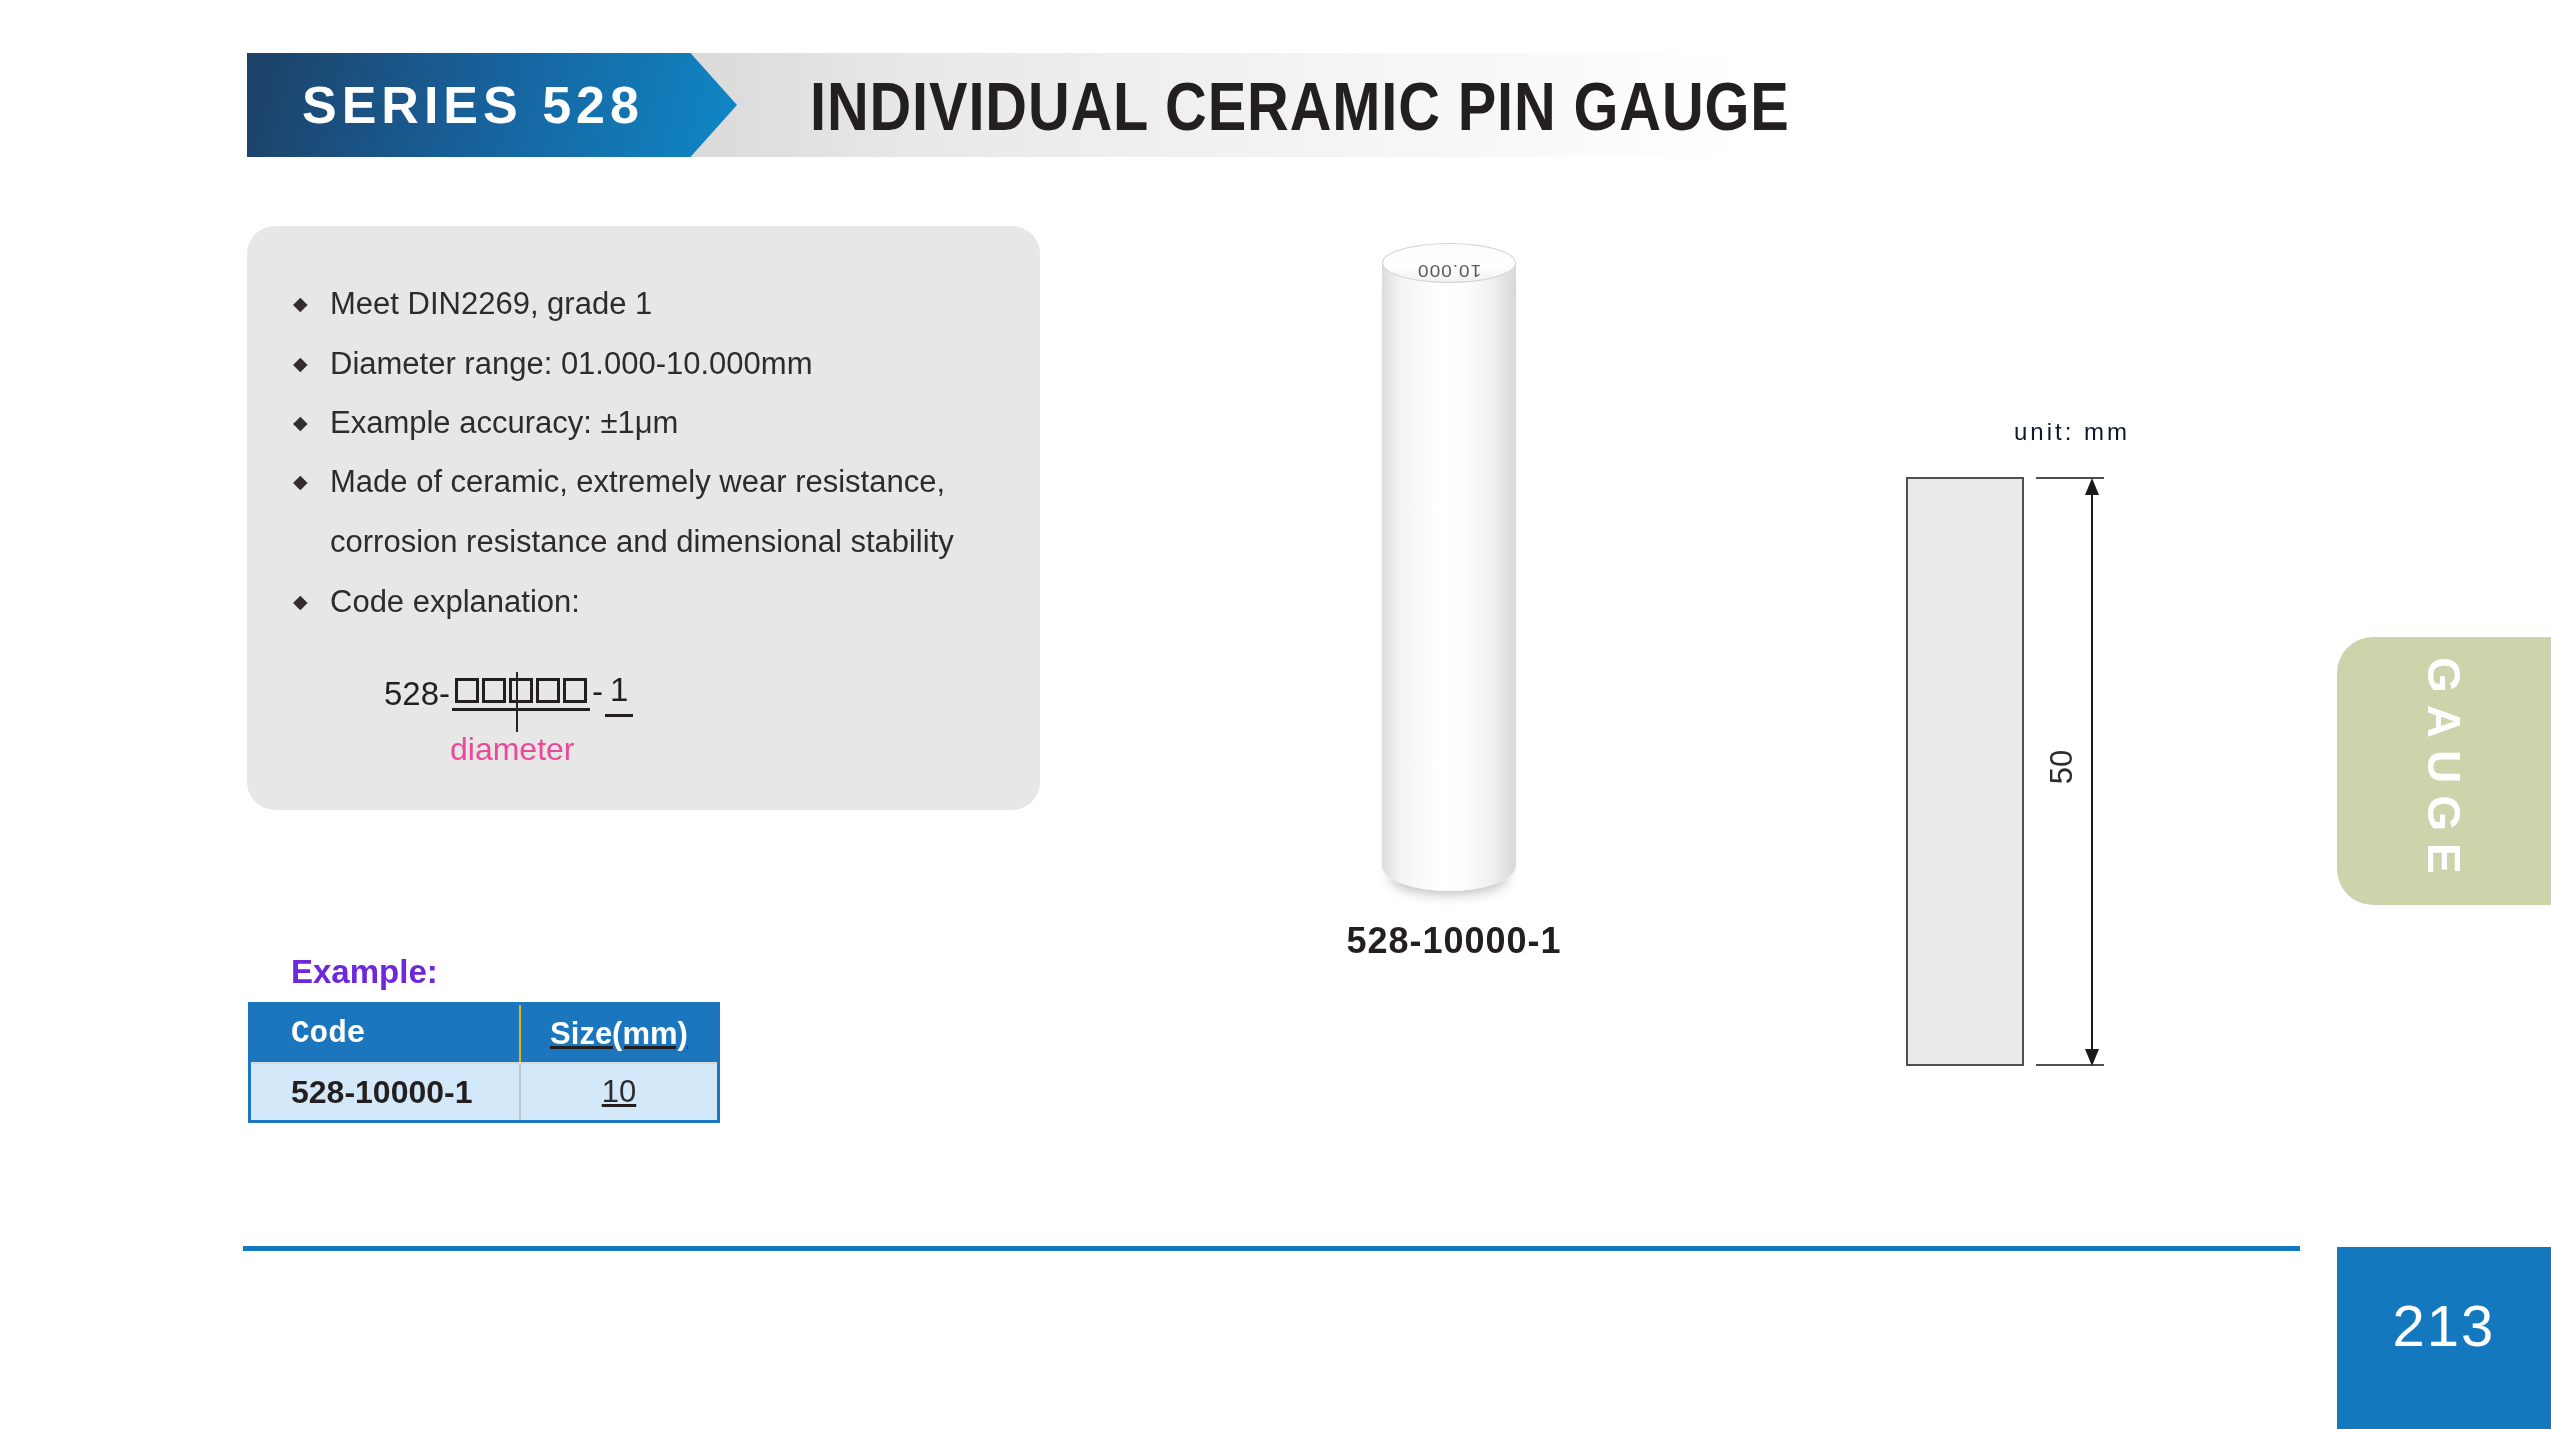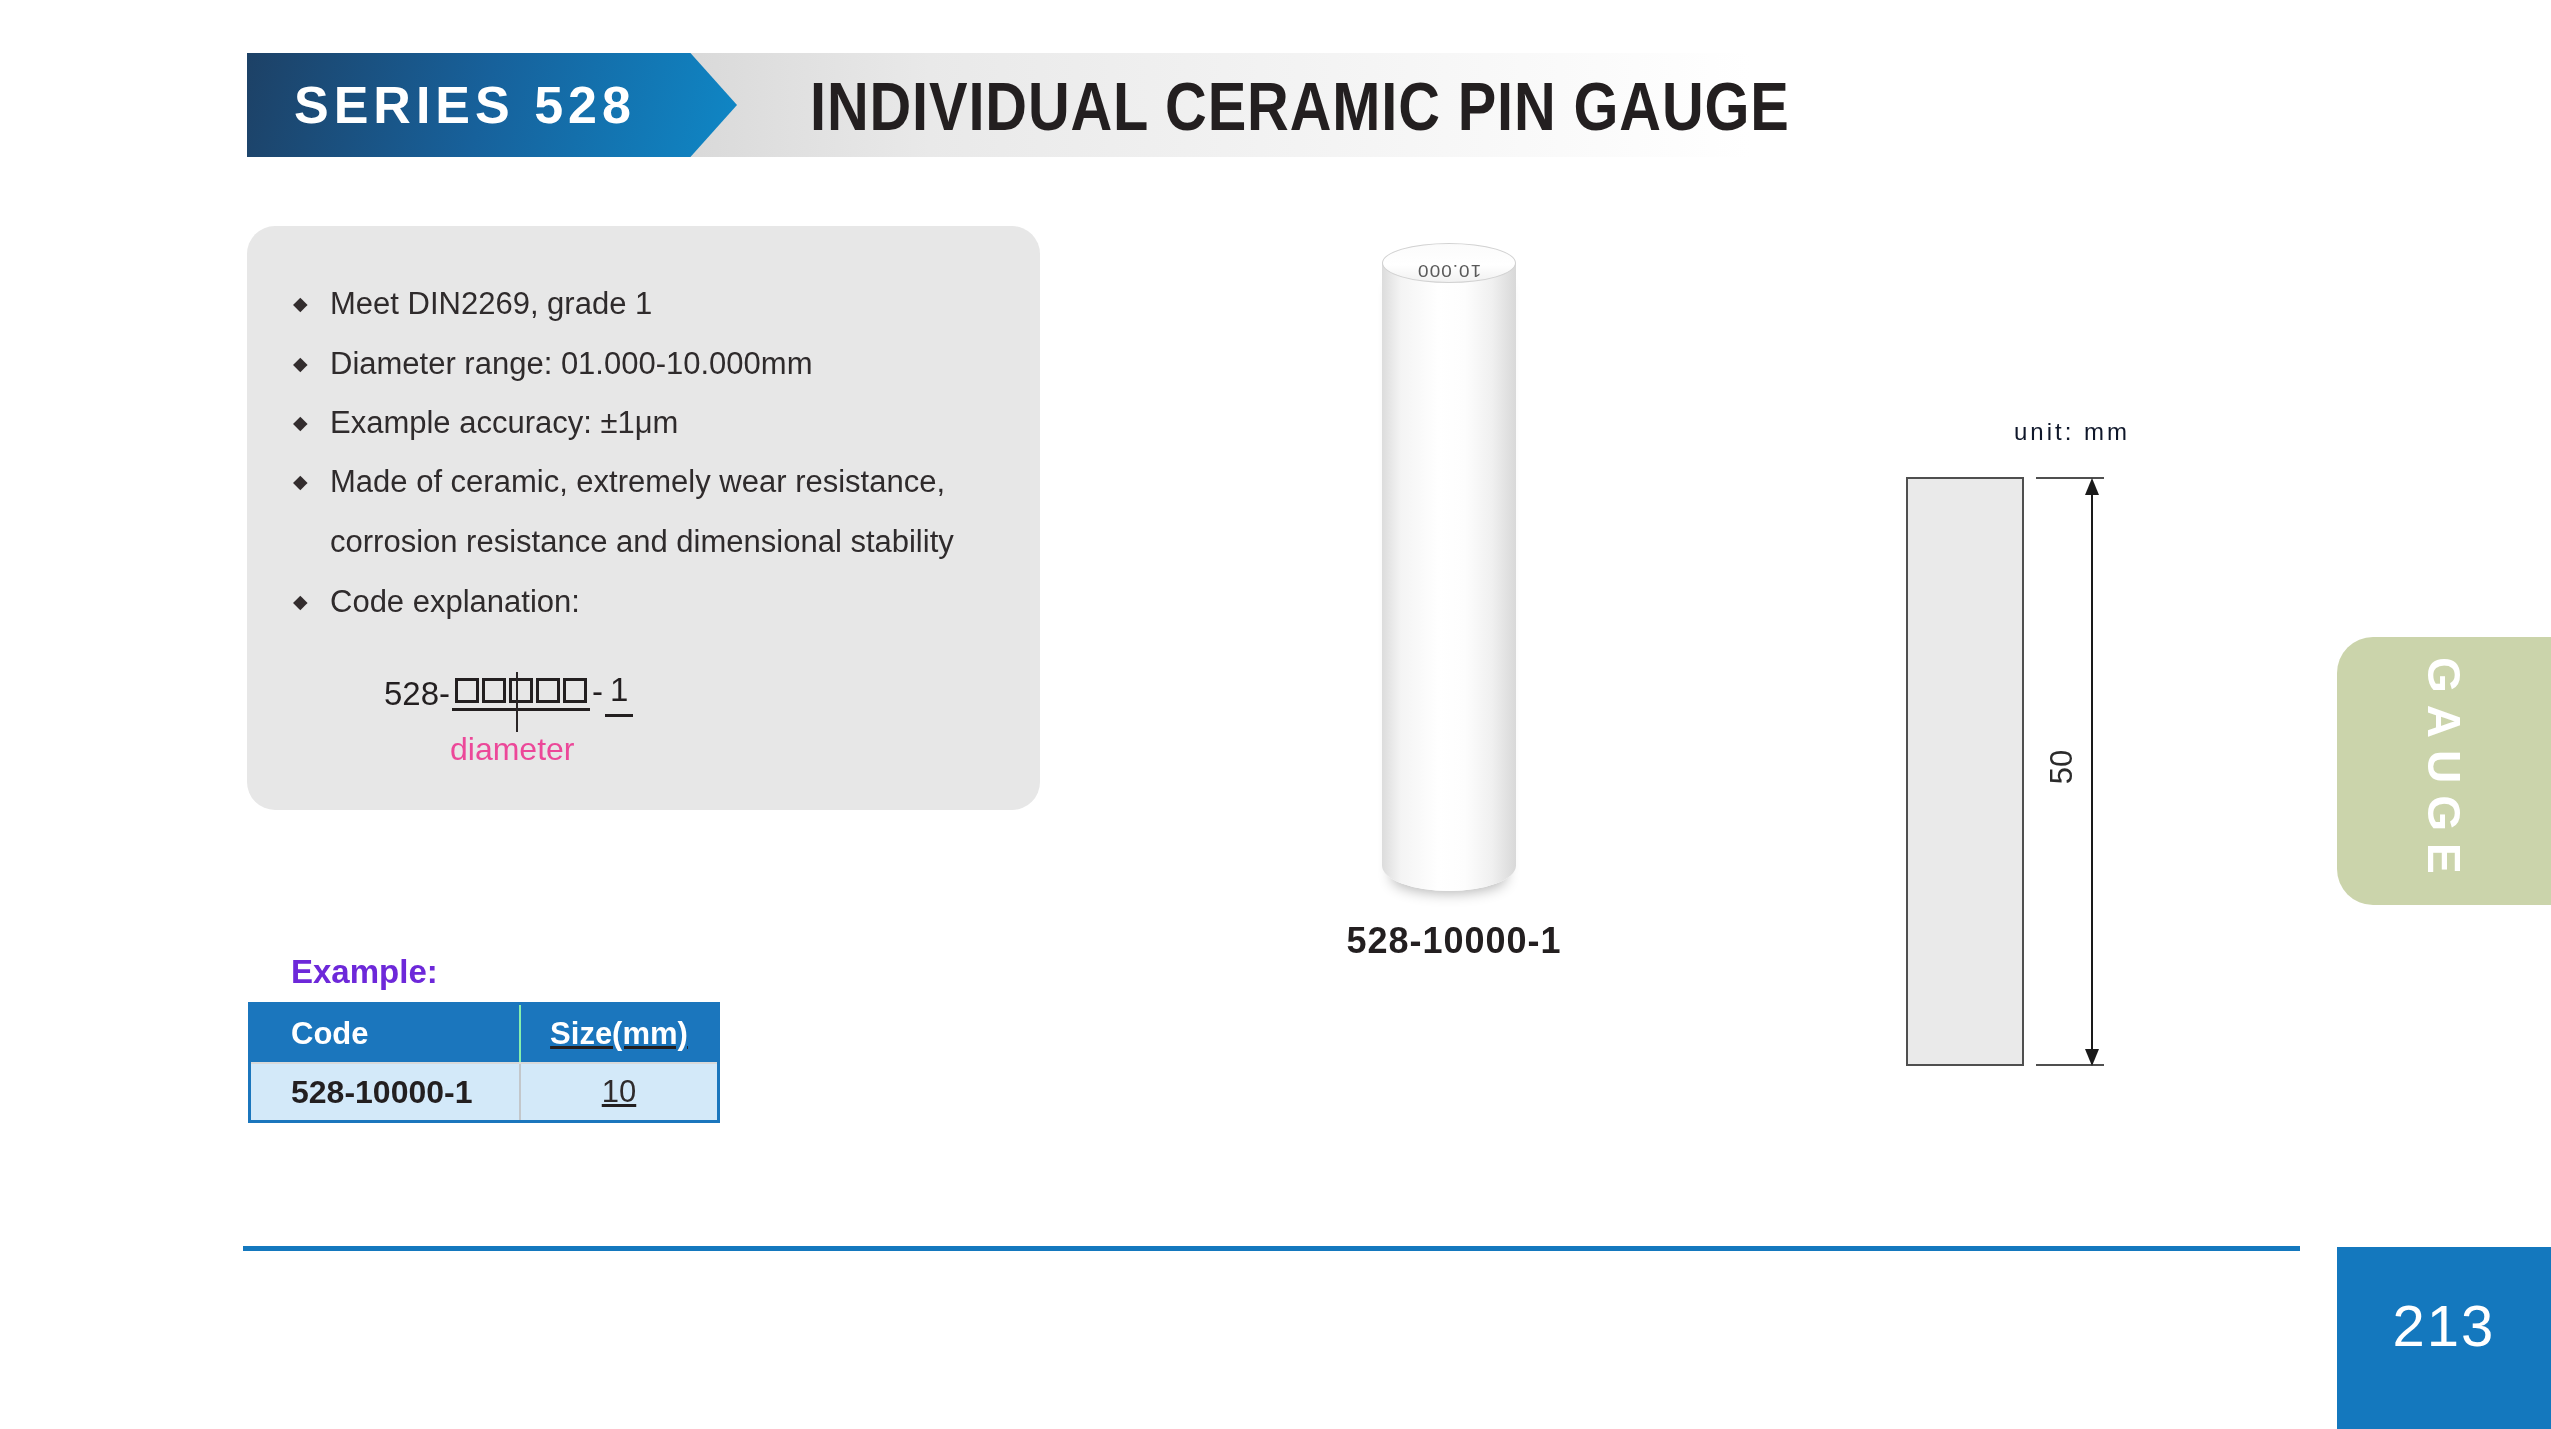--- a/index.html
+++ b/index.html
@@ -5,21 +5,21 @@
   html,body{margin:0;padding:0;background:#ffffff;}
   #page{position:relative;width:2551px;height:1429px;background:#ffffff;overflow:hidden;
         font-family:"Liberation Sans",sans-serif;color:#231f20;}
 
   
   .title-strip{position:absolute;left:655px;top:53px;width:1095px;height:104px;
     background:linear-gradient(to right,#d7d7d7 0%,#e9e9e9 25%,#f4f4f4 62%,#ffffff 100%);}
   .series-arrow{position:absolute;left:247px;top:53px;width:490px;height:104px;
     background:linear-gradient(105deg,#1d4166 0%,#17619b 48%,#0f87c6 100%);
     clip-path:polygon(0 0,90.5% 0,100% 50%,90.5% 100%,0 100%);}
-  .series-label{position:absolute;left:294px;top:53px;height:104px;line-height:104px;
+  .series-label{position:absolute;left:302px;top:53px;height:104px;line-height:104px;
     font-size:52px;font-weight:800;letter-spacing:5px;color:#ffffff;white-space:nowrap;}
   .page-title{position:absolute;left:810px;top:53px;height:104px;line-height:106px;
     font-size:68px;font-weight:800;letter-spacing:1px;color:#231f20;white-space:nowrap;
     transform:scaleX(0.85);transform-origin:left center;}
 
   
   .feature-box{position:absolute;left:247px;top:226px;width:793px;height:584px;
     background:#e7e7e7;border-radius:28px;}
   .feat-row{position:absolute;left:0;height:44px;line-height:44px;white-space:nowrap;
     font-size:31px;color:#2f2b2c;}
@@ -40,21 +40,21 @@
   
   .example-heading{position:absolute;left:291px;top:953px;font-size:33px;font-weight:bold;color:#6d28d9;}
   .ex-table{position:absolute;left:248px;top:1002px;width:472px;border:3px solid #1b76bd;box-sizing:border-box;}
   .tr{display:flex;width:100%;}
   .th-row{background:#1b76bd;height:57px;border-bottom:2px solid #d9d9d9;}
   .r1{background:#ffffff;height:57px;border-bottom:2px solid #a9adb0;}
   .r2{background:#d3e9f9;height:56px;}
   .c1{width:270px;display:flex;align-items:center;padding-left:40px;box-sizing:border-box;
       border-right:2px solid #c3c7cb;}
   .c2{width:196px;display:flex;align-items:center;justify-content:center;text-decoration:underline;}
-  .th-row .c1{border-right:2px solid #86efac;}
+  .th-row .c1{border-right:2px solid #eab308;font-family:Liberation Mono, monospace;}
   .th-row span{color:#ffffff;font-weight:bold;font-size:31px;}
   .cell-code{font-weight:bold;font-size:32px;color:#231f20;}
   .cell-size{font-size:31px;color:#2f2b2c;}
 
   
   .cylinder{position:absolute;left:1382px;top:243px;width:134px;height:650px;}
   .cyl-body{position:absolute;left:0;top:20px;width:134px;height:628px;
     background:linear-gradient(to right,#dcdcdc 0%,#f4f4f4 14%,#ffffff 42%,#fdfdfd 62%,#f0f0f0 82%,#d8d8d8 100%);
     border-radius:0 0 55% 55% / 0 0 28px 28px;
     box-shadow:0 12px 14px -10px rgba(0,0,0,0.30);}

